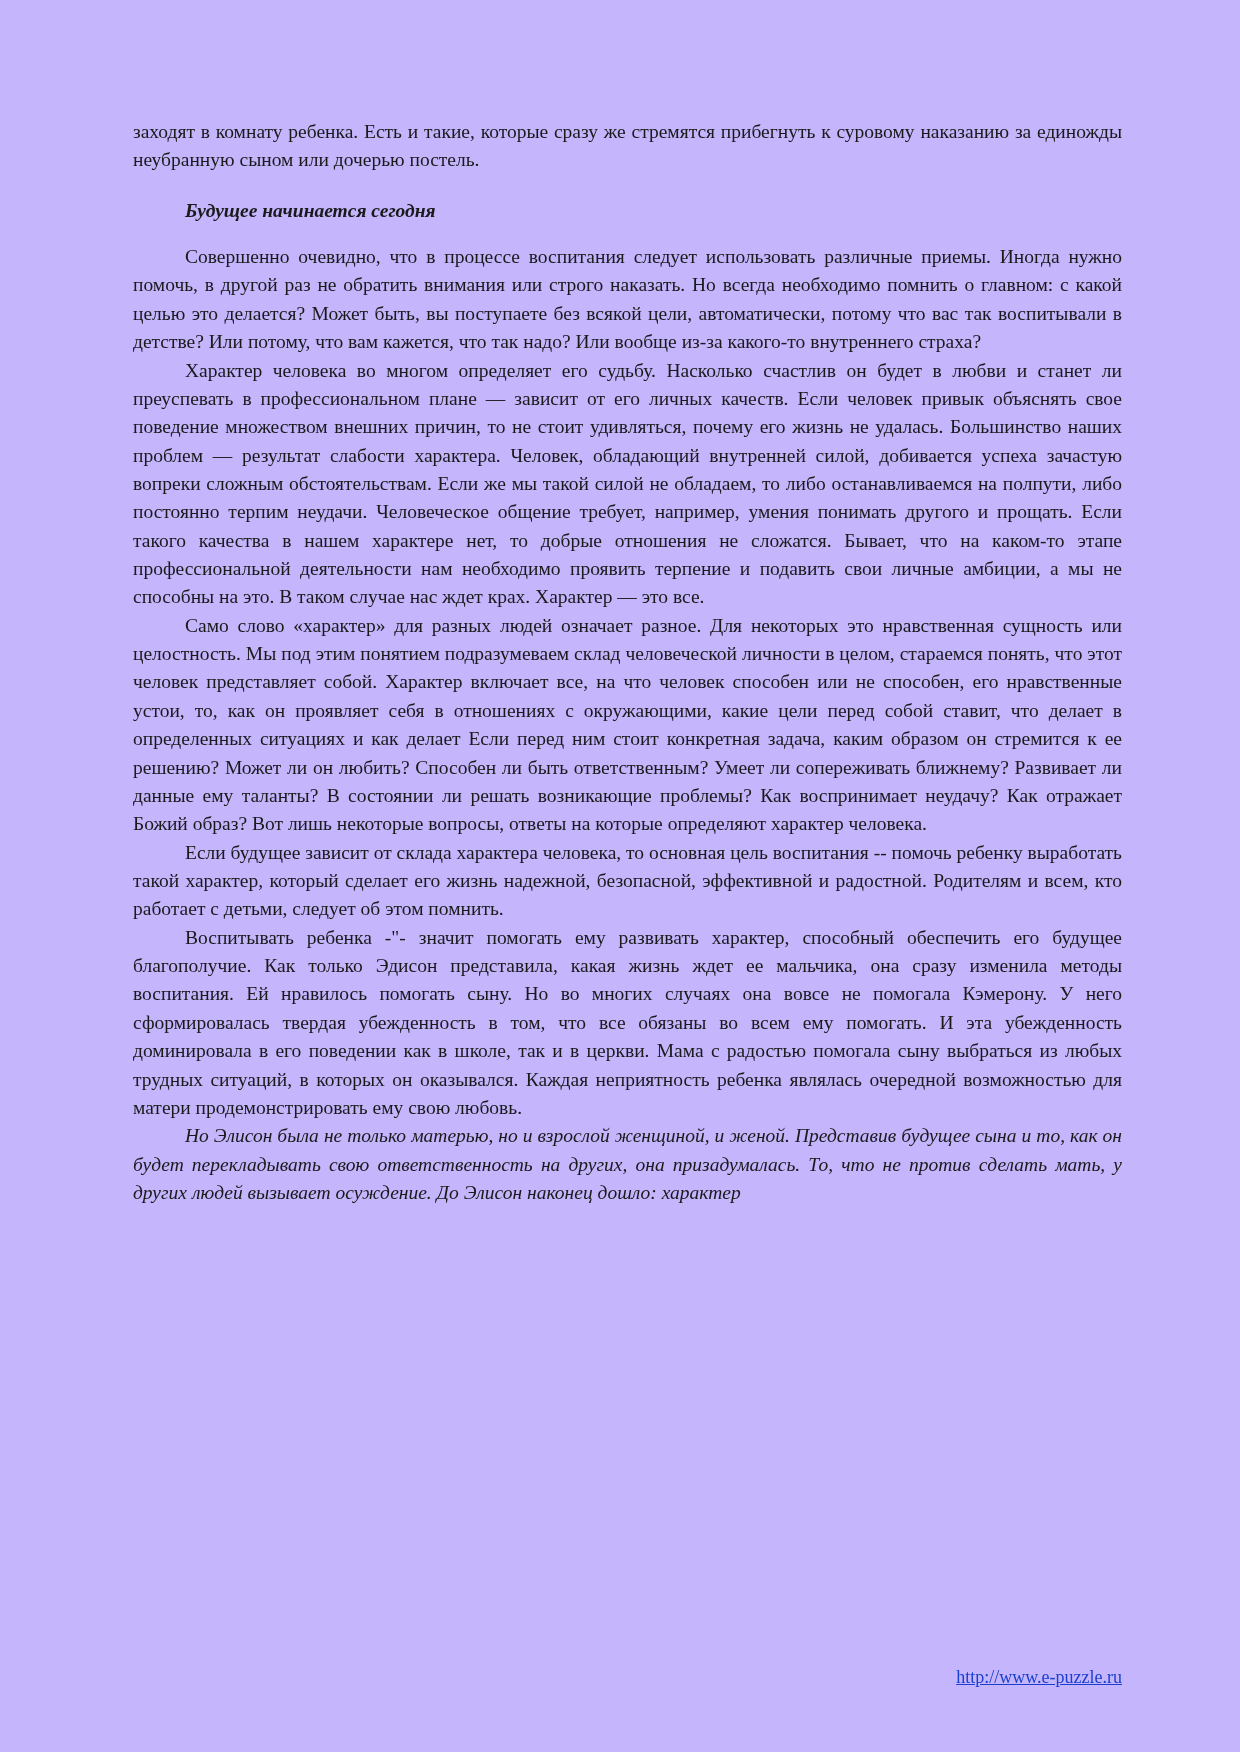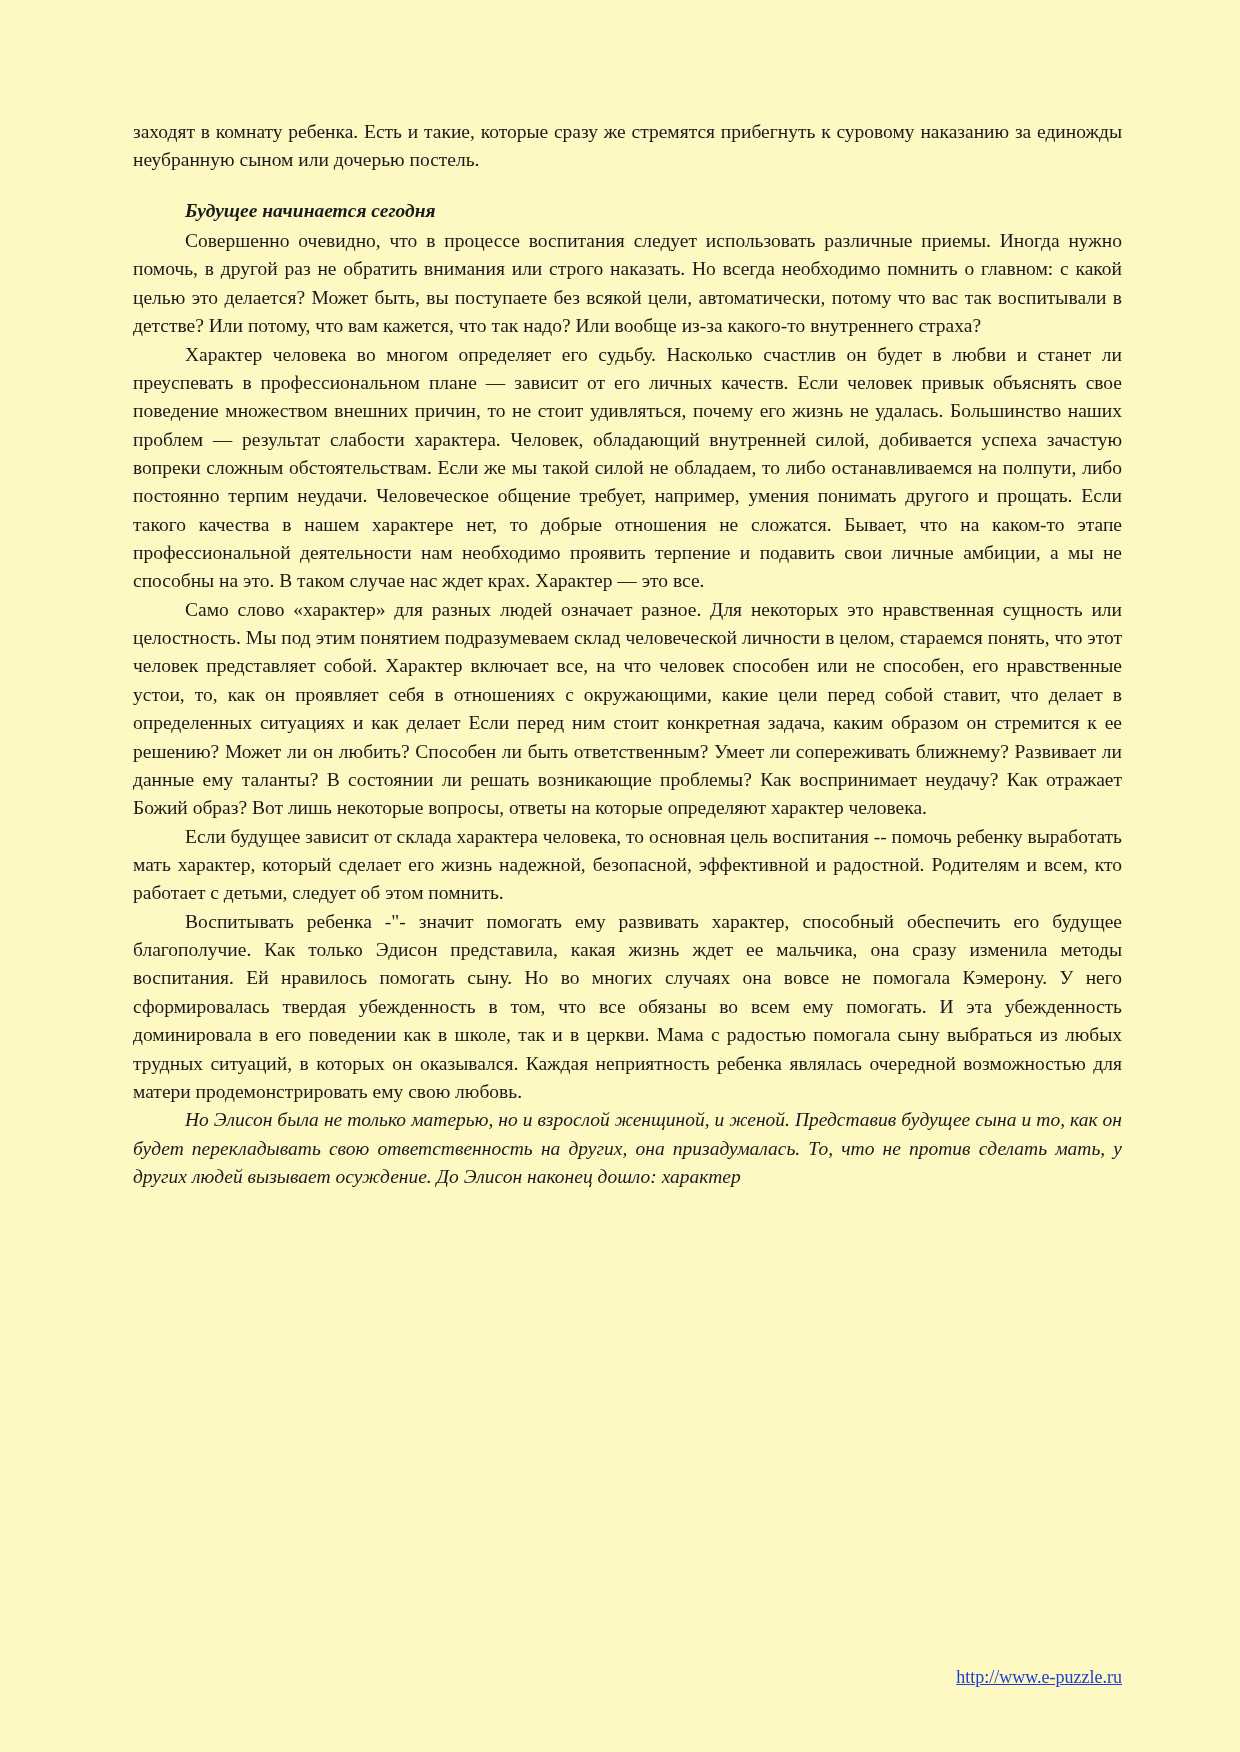--- a/index.html
+++ b/index.html
@@ -4,21 +4,21 @@
 <style>
   html, body {
     margin: 0;
     padding: 0;
     background: #ffffff;
   }
   .page {
     position: relative;
     width: 1240px;
     height: 1752px;
-    background: #fef9c3;
+    background: #c4b5fd;
     box-sizing: border-box;
     padding: 118px 118px 60px 133px;
     font-family: "Liberation Serif", "DejaVu Serif", serif;
     color: #1a1a1a;
   }
   .body-text {
     font-size: 19.5px;
     line-height: 1.455;
     text-align: justify;
     text-justify: inter-word;
@@ -28,21 +28,21 @@
     margin: 0;
   }
   p.indent {
     text-indent: 52px;
   }
   .subhead {
     font-style: italic;
     font-weight: bold;
     font-size: 19.5px;
     margin-top: 22px;
-    margin-bottom: 2px;
+    margin-bottom: 18px;
     text-indent: 52px;
     text-align: left;
   }
   .italic-block {
     font-style: italic;
     text-indent: 52px;
   }
   .bold-inline {
     font-weight: normal;
   }
@@ -70,21 +70,21 @@
 
     <div class="subhead">Будущее начинается сегодня</div>
 
     <p class="indent"><span>Совершенно очевидно, что в процессе воспитания следует использовать различные приемы. Иногда нужно помочь, в другой раз не обратить внимания или строго наказать. Но всегда необходимо помнить о главном: с какой целью это делается? Может быть, вы поступаете </span><span class="bold-inline">без</span><span> всякой цели, автоматически, потому что вас так воспитывали в детстве? Или потому, что вам кажется, что так надо? Или вообще из-за какого-то внутреннего страха?</span></p>
 
 
     <p class="indent">Характер человека во многом определяет его судьбу. Насколько счастлив он будет в любви и станет ли преуспевать в профессиональном плане — зависит от его личных качеств. Если человек привык объяснять свое поведение множеством внешних причин, то не стоит удивляться, почему его жизнь не удалась. Большинство наших проблем — результат слабости характера. Человек, обладающий внутренней силой, добивается успеха зачастую вопреки сложным обстоятельствам. Если же мы такой силой не обладаем, то либо останавливаемся на полпути, либо постоянно терпим неудачи. Человеческое общение требует, например, умения понимать другого и прощать. Если такого качества в нашем характере нет, то добрые отношения не сложатся. Бывает, что на каком-то этапе профессиональной деятельности нам необходимо проявить терпение и подавить свои личные амбиции, а мы не способны на это. В таком случае нас ждет крах. Характер — это все.</p>
 
     <p class="indent">Само слово «характер» для разных людей означает разное. Для некоторых это нравственная сущность или целостность. Мы под этим понятием подразумеваем склад человеческой личности в целом, стараемся понять, что этот человек представляет собой. Характер включает все, на что человек способен или не способен, его нравственные устои, то, как он проявляет себя в отношениях с окружающими, какие цели перед собой ставит, что делает в определенных ситуациях и как делает Если перед ним стоит конкретная задача, каким образом он стремится к ее решению? Может ли он любить? Способен ли быть ответственным? Умеет ли сопереживать ближнему? Развивает ли данные ему таланты? В состоянии ли решать возникающие проблемы? Как воспринимает неудачу? Как отражает Божий образ? Вот лишь некоторые вопросы, ответы на которые определяют характер человека.</p>
 
-    <p class="indent">Если будущее зависит от склада характера человека, то основная цель воспитания -- помочь ребенку выработать мать характер, который сделает его жизнь надежной, безопасной, эффективной и радостной. Родителям и всем, кто работает с детьми, следует об этом помнить.</p>
+    <p class="indent">Если будущее зависит от склада характера человека, то основная цель воспитания -- помочь ребенку выработать такой характер, который сделает его жизнь надежной, безопасной, эффективной и радостной. Родителям и всем, кто работает с детьми, следует об этом помнить.</p>
 
     <p class="indent">Воспитывать ребенка -"- значит помогать ему развивать характер, способный обеспечить его будущее благополучие. Как только Эдисон представила, какая жизнь ждет ее мальчика, она сразу изменила методы воспитания. Ей нравилось помогать сыну. Но во многих случаях она вовсе не помогала Кэмерону. У него сформировалась твердая убежденность в том, что все обязаны во всем ему помогать. И эта убежденность доминировала в его поведении как в школе, так и в церкви. Мама с радостью помогала сыну выбраться из любых трудных ситуаций, в которых он оказывался. Каждая неприятность ребенка являлась очередной возможностью для матери продемонстрировать ему свою любовь.</p>
 
     <p class="italic-block">Но Элисон была не только матерью, но и взрослой женщиной, и женой. Представив будущее сына и то, как он будет перекладывать свою ответственность на других, она призадумалась. То, что не против сделать мать, у других людей вызывает осуждение. До Элисон наконец дошло: характер</p>
 
   </div>
 
   <div class="footer">
     <a href="#" style="color: rgb(26, 63, 208);">http://www.e-puzzle.ru</a>
   </div>

